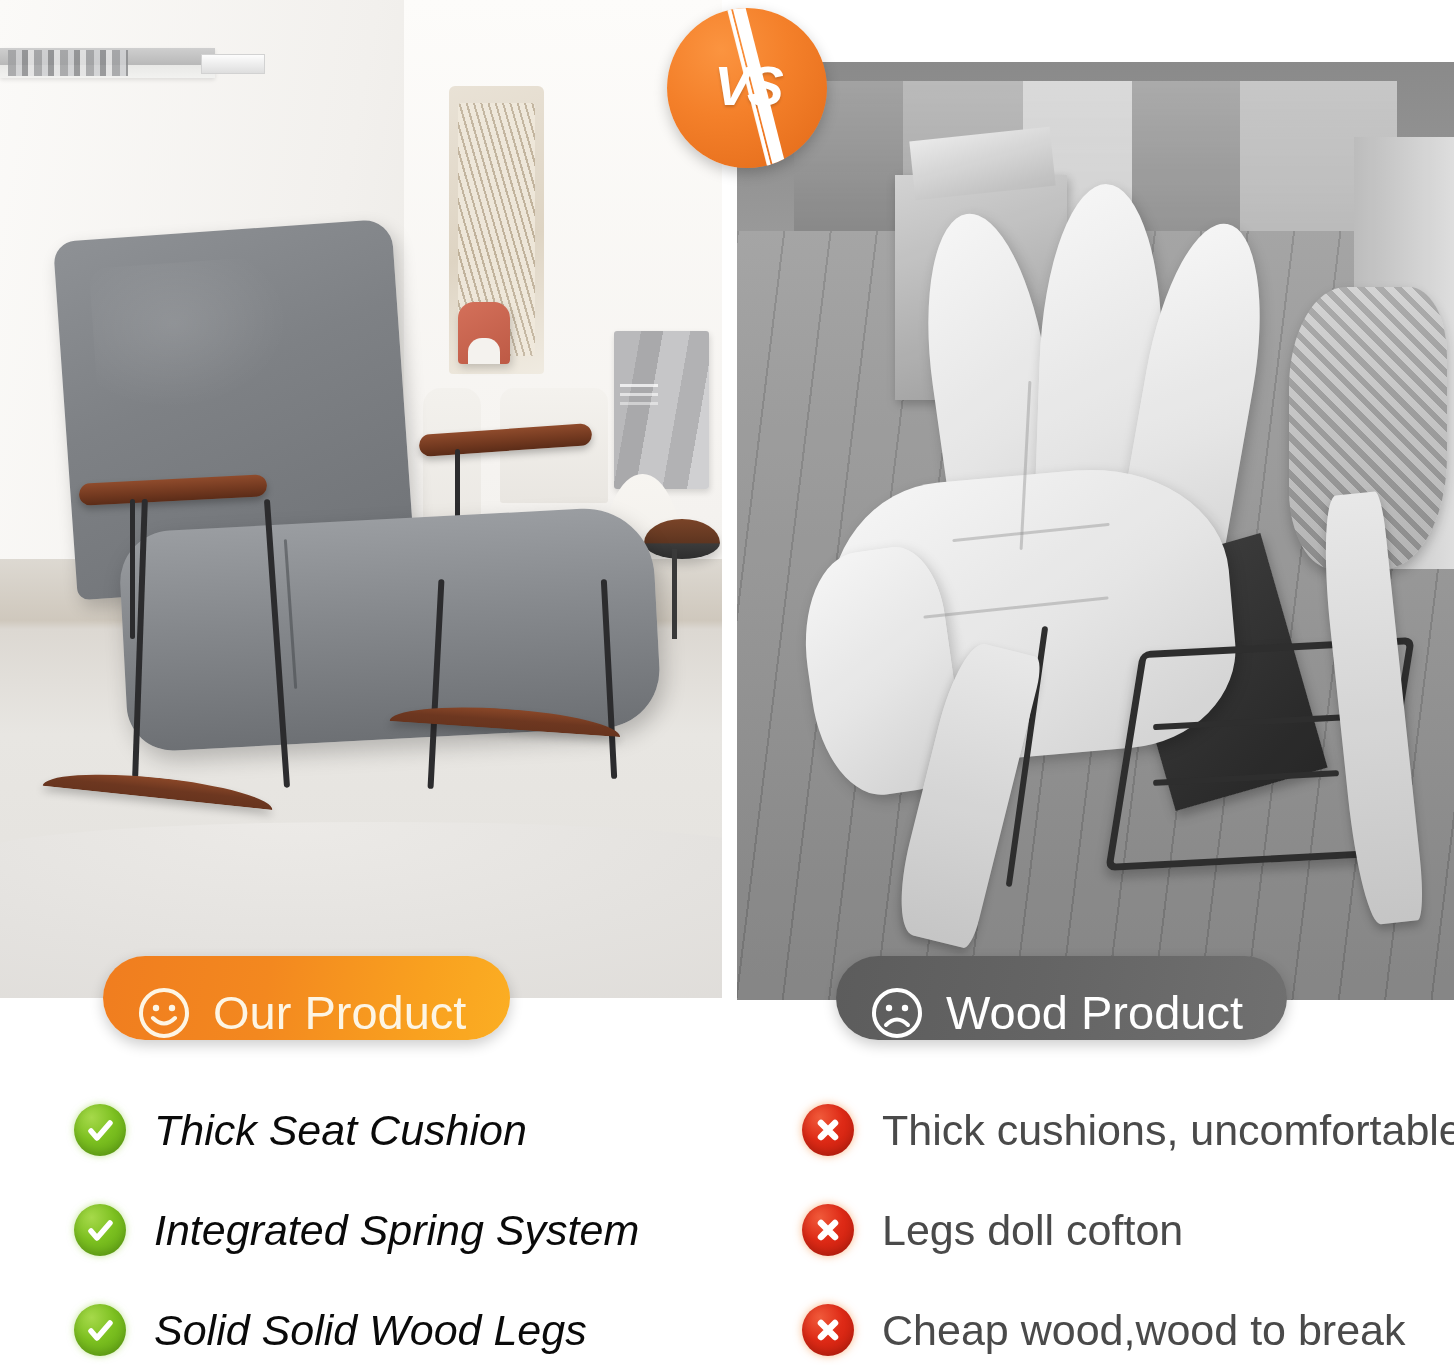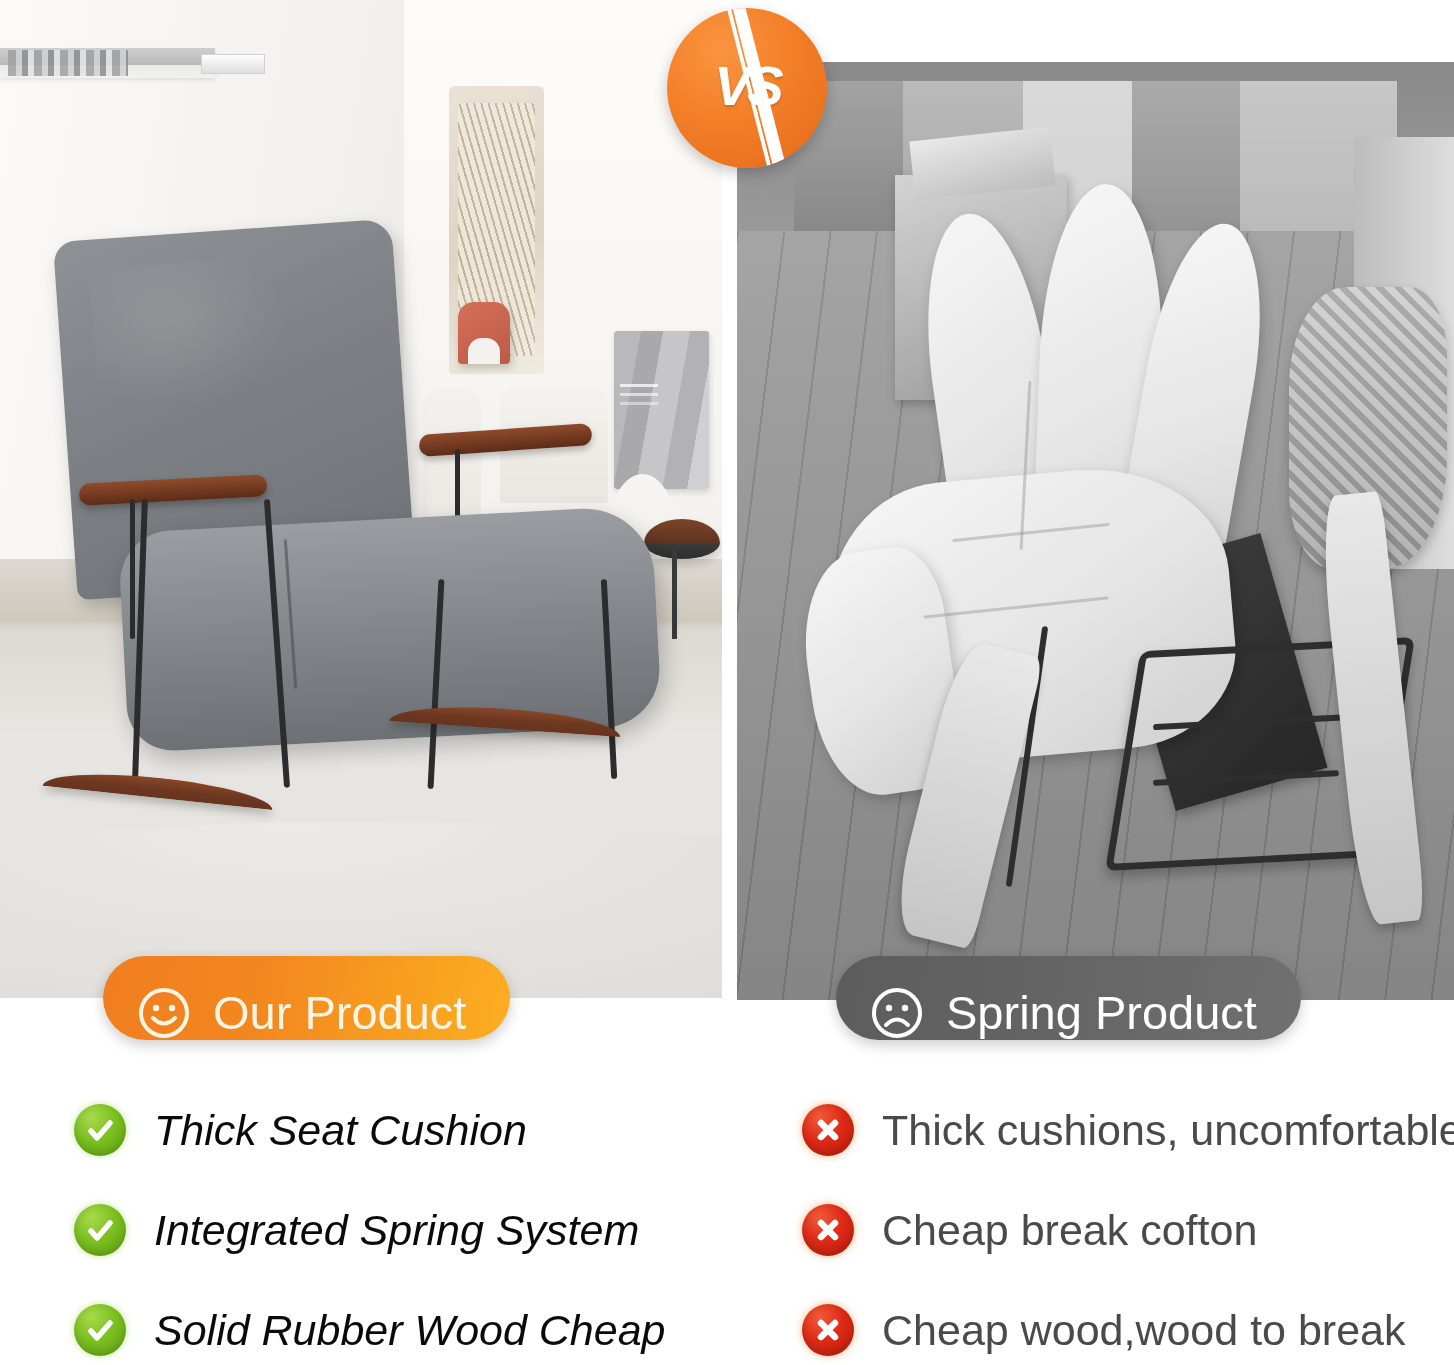--- a/index.html
+++ b/index.html
@@ -605,21 +605,21 @@
   <span class="pill-label">Our Product</span>
 </div>
 
 <div class="pill pill-other">
   <svg class="face-icon" width="54" height="54" viewBox="0 0 54 54">
     <circle cx="27" cy="27" r="23" fill="none" stroke="#ffffff" stroke-width="4"></circle>
     <circle cx="19" cy="22" r="3.2" fill="#ffffff"></circle>
     <circle cx="35" cy="22" r="3.2" fill="#ffffff"></circle>
     <path d="M16 39 Q27 28 38 39" fill="none" stroke="#ffffff" stroke-width="4" stroke-linecap="round"></path>
   </svg>
-  <span class="pill-label">Spring Product</span>
+  <span class="pill-label">Wood Product</span>
 </div>
 
 <div class="lists">
 
   <div class="col col-left">
 
     <div class="feat-row">
       <span class="badge-icon badge-check">
         <svg width="34" height="34" viewBox="0 0 34 34">
           <path d="M8 18 L14 25 L27 10" fill="none" stroke="#ffffff" stroke-width="5.5" stroke-linecap="round" stroke-linejoin="round"></path>
@@ -636,21 +636,21 @@
       </span>
       <span class="feat-text">Integrated Spring System</span>
     </div>
 
     <div class="feat-row">
       <span class="badge-icon badge-check">
         <svg width="34" height="34" viewBox="0 0 34 34">
           <path d="M8 18 L14 25 L27 10" fill="none" stroke="#ffffff" stroke-width="5.5" stroke-linecap="round" stroke-linejoin="round"></path>
         </svg>
       </span>
-      <span class="feat-text">Solid Rubber Wood Cheap</span>
+      <span class="feat-text">Solid Solid Wood Legs</span>
     </div>
 
   </div>
 
   <div class="col col-right">
 
     <div class="feat-row">
       <span class="badge-icon badge-cross">
         <svg width="32" height="32" viewBox="0 0 32 32">
           <path d="M9 9 L23 23 M23 9 L9 23" fill="none" stroke="#ffffff" stroke-width="6.5" stroke-linecap="round"></path>
@@ -658,21 +658,21 @@
       </span>
       <span class="feat-text">Thick cushions, uncomfortable</span>
     </div>
 
     <div class="feat-row">
       <span class="badge-icon badge-cross">
         <svg width="32" height="32" viewBox="0 0 32 32">
           <path d="M9 9 L23 23 M23 9 L9 23" fill="none" stroke="#ffffff" stroke-width="6.5" stroke-linecap="round"></path>
         </svg>
       </span>
-      <span class="feat-text">Cheap break cofton</span>
+      <span class="feat-text">Legs doll cofton</span>
     </div>
 
     <div class="feat-row">
       <span class="badge-icon badge-cross">
         <svg width="32" height="32" viewBox="0 0 32 32">
           <path d="M9 9 L23 23 M23 9 L9 23" fill="none" stroke="#ffffff" stroke-width="6.5" stroke-linecap="round"></path>
         </svg>
       </span>
       <span class="feat-text">Cheap wood,wood to break</span>
     </div>

